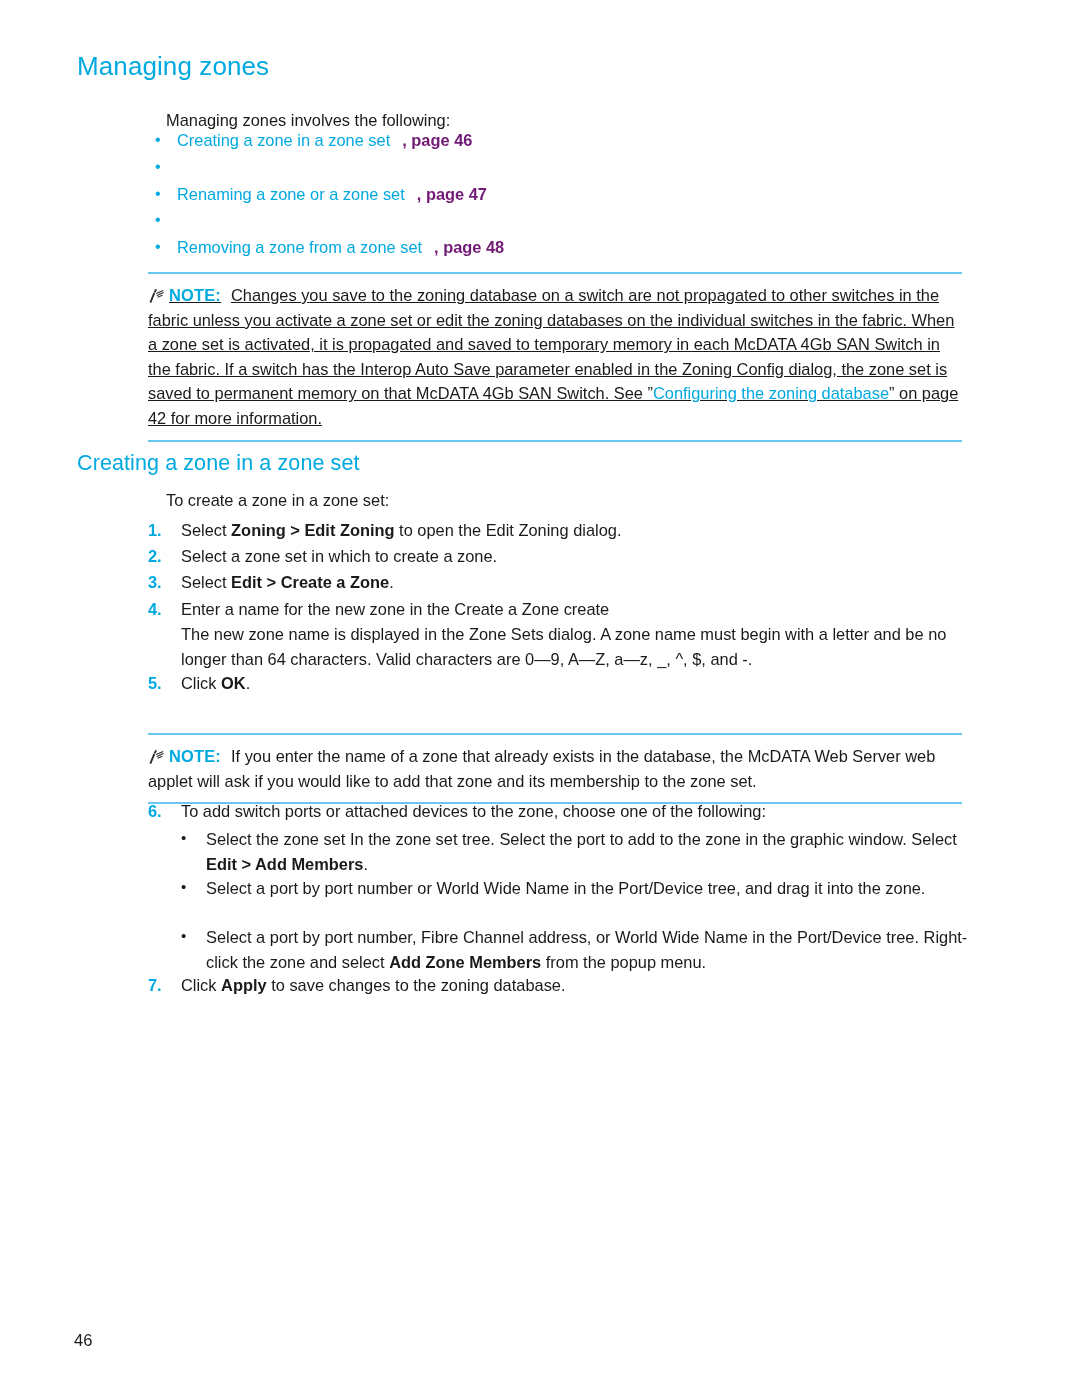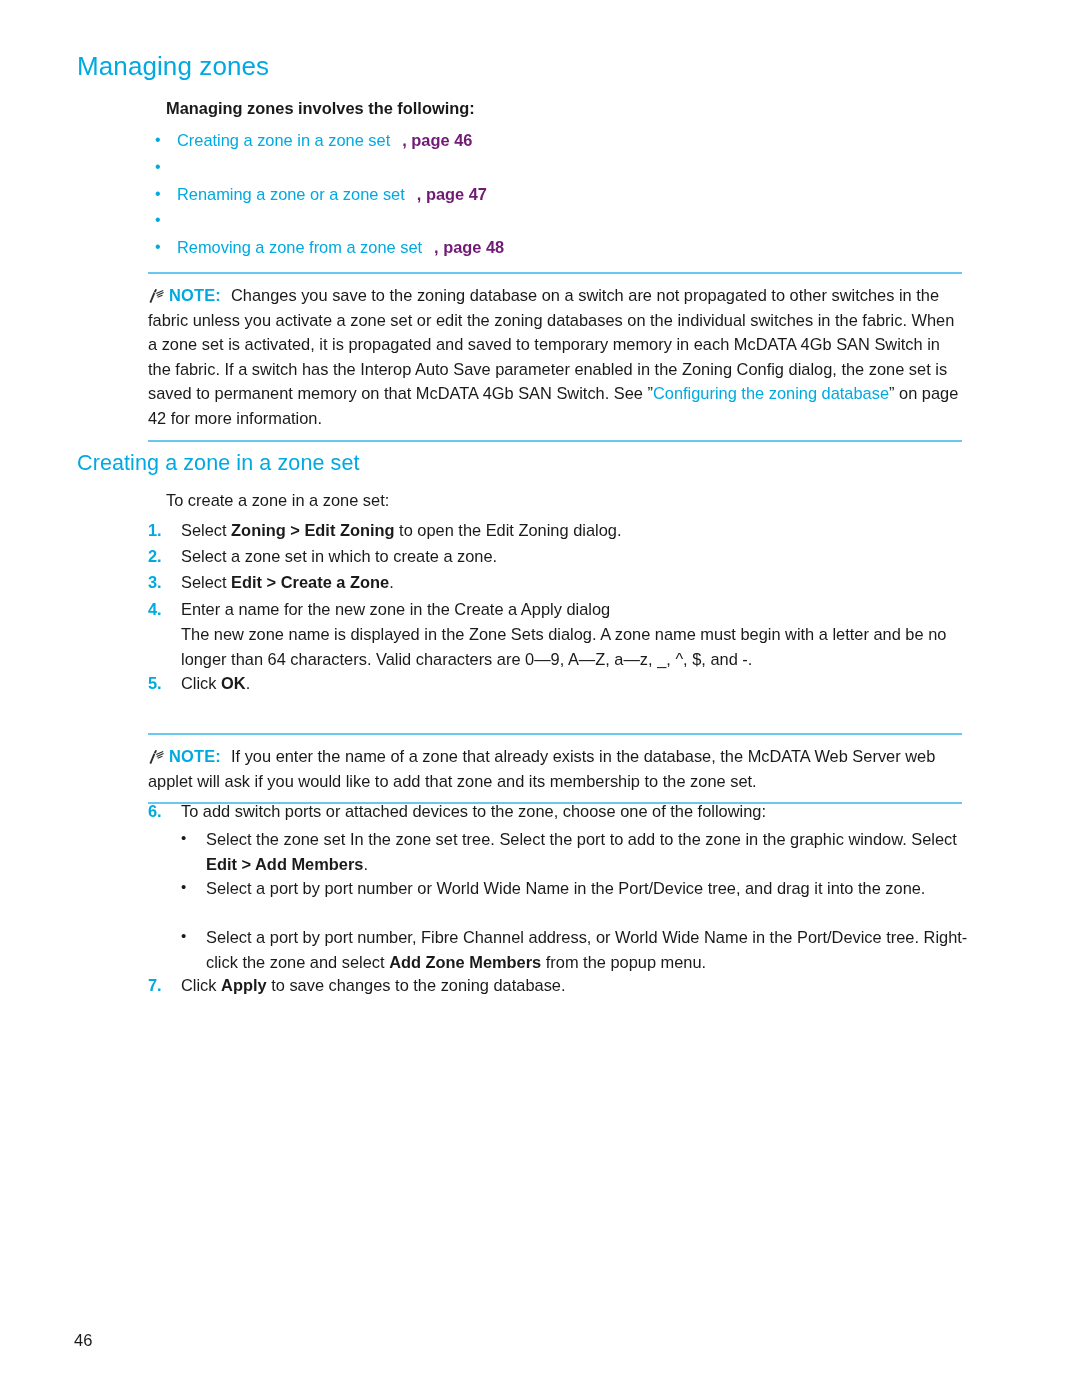--- a/index.html
+++ b/index.html
@@ -168,21 +168,21 @@
     color: #1a1a1a;
   }
 </style>
 </head>
 <body>
 
 <div class="page">
 
   <div class="h1">Managing zones</div>
 
-  <div class="body-text indent" style="top:96px;font-weight:bold;">Managing zones involves the following:</div>
+  <div class="body-text indent" style="top:108px;">Managing zones involves the following:</div>
 
   <div class="tocList">
 
     <div class="tocItem">
       <span class="tocBullet">•</span>
       <span class="tocLabel"><span class="t">Creating a zone in a zone set</span><span class="p">, page 46</span></span>
     </div>
 
     <div class="tocItem">
       <span class="tocBullet">•</span>
@@ -197,21 +197,21 @@
       <span class="tocBullet">•</span>
     </div>
 
     <div class="tocItem">
       <span class="tocBullet">•</span>
       <span class="tocLabel"><span class="t">Removing a zone from a zone set</span><span class="p">, page 48</span></span>
     </div>
 
   </div>
 
-  <div class="noteBlock" style="top:272px;">
+  <div class="noteBlock" style="top:272px;text-decoration:underline;">
     <div class="noteRule"></div>
     <div class="noteBody" style="padding-top:9px;">
       <span class="noteIcon">
         <svg viewBox="0 0 17 14" width="17" height="14" xmlns="http://www.w3.org/2000/svg">
           <path d="M1.5 13.2 L5.6 3.2 L7.3 3.9 L3.2 13.9 Z" fill="#2b2b2b"></path>
           <path d="M5.8 2.7 L7.6 3.4 L9.0 0.6 L7.4 0.0 Z" fill="#2b2b2b"></path>
           <path d="M8.2 4.6 L15.2 1.4" stroke="#2b2b2b" stroke-width="1.1" fill="none"></path>
           <path d="M8.8 6.4 L15.6 3.6" stroke="#2b2b2b" stroke-width="1.1" fill="none"></path>
           <path d="M9.6 8.2 L14.4 6.2" stroke="#2b2b2b" stroke-width="1.1" fill="none"></path>
         </svg>
@@ -234,21 +234,21 @@
     <span class="numText"><span>Select a zone set in which to create a zone.</span><b></b><span></span></span>
   </div>
 
   <div class="numItem" style="top:570px;">
     <span class="numMark">3.</span>
     <span class="numText"><span>Select </span><b>Edit &gt; Create a Zone</b><span>.</span></span>
   </div>
 
   <div class="numItem" style="top:597px;">
     <span class="numMark">4.</span>
-    <span class="numText"><span>Enter a name for the new zone in the Create a Apply dialog</span><b></b><span></span></span>
+    <span class="numText"><span>Enter a name for the new zone in the Create a Zone create</span><b></b><span></span></span>
   </div>
 
   <div class="body-text" style="left:181px; top:622px; width:782px;">The new zone name is displayed in the Zone Sets dialog. A zone name must begin with a letter and be no longer than 64 characters. Valid characters are 0—9, A—Z, a—z, _, ^, $, and -.</div>
 
   <div class="numItem" style="top:671px;">
     <span class="numMark">5.</span>
     <span class="numText"><span>Click </span><b>OK</b><span>.</span></span>
   </div>
 
   <div class="noteBlock" style="top:733px;">

